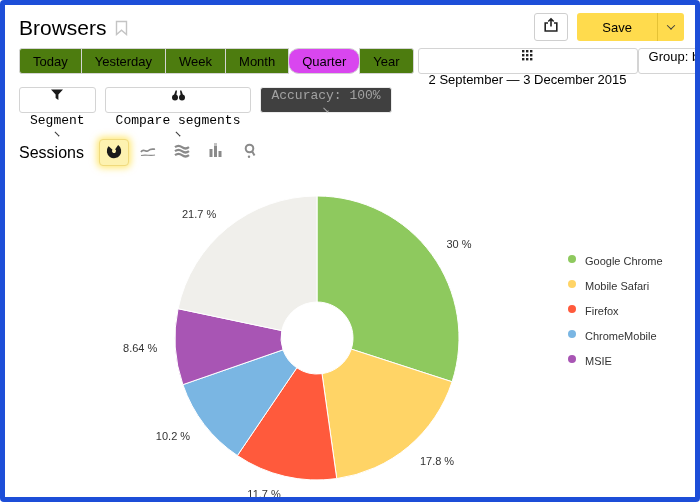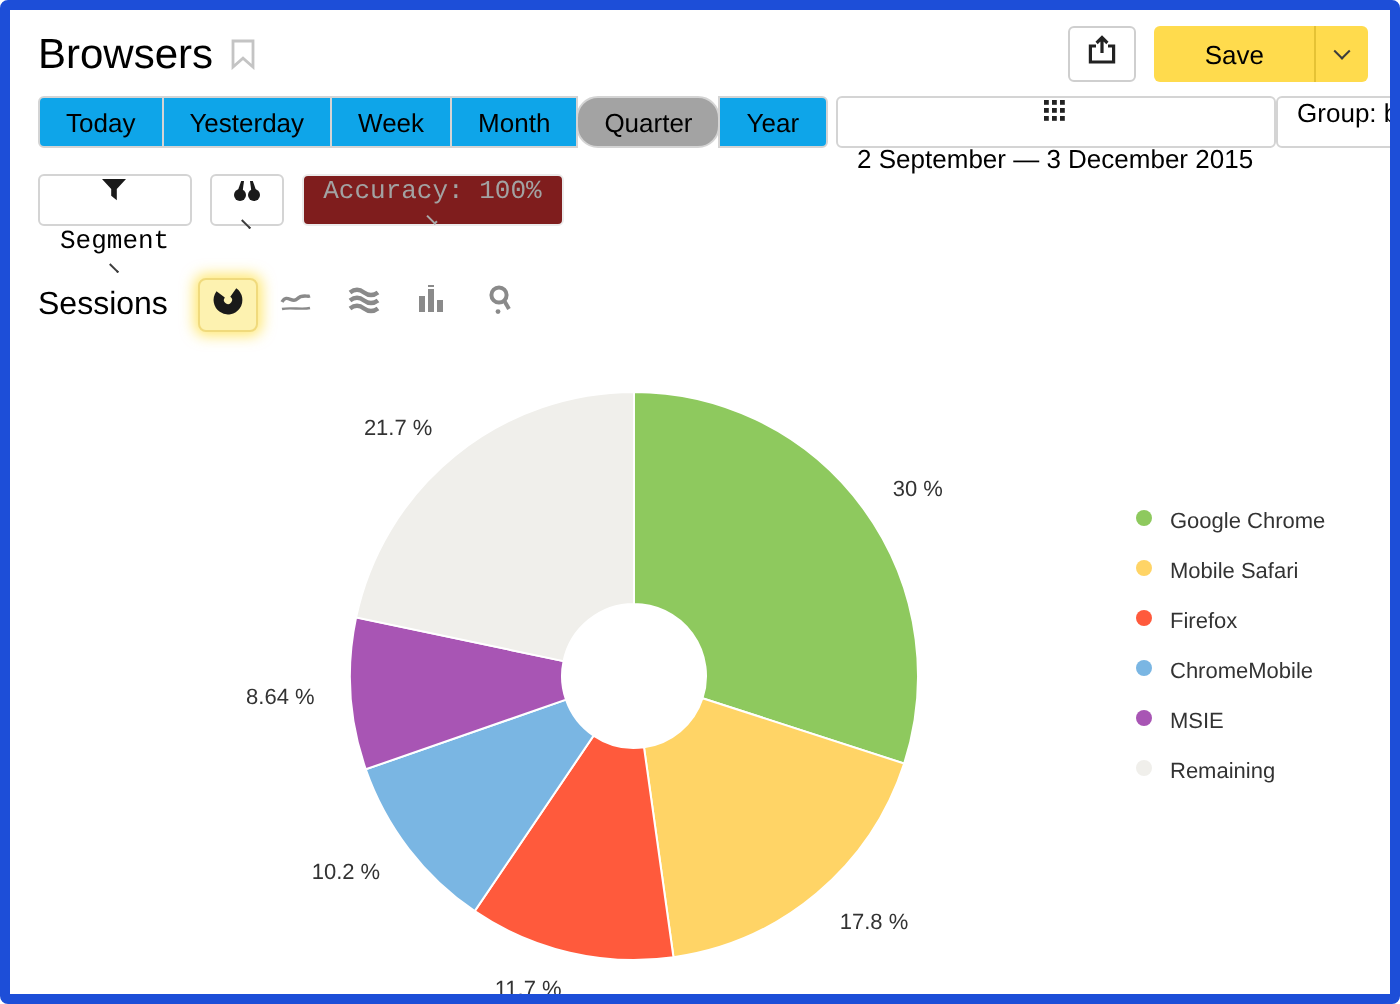--- a/index.html
+++ b/index.html
@@ -25,36 +25,36 @@
   .save-caret { width:27px; display:flex; align-items:center; justify-content:center; border-left:1px solid #e5c235; }
 
   
   .chev { display:inline-block; width:6px; height:6px; border-right:1.4px solid #3c3c3c; border-bottom:1.4px solid #3c3c3c; transform:rotate(45deg) translate(-1px,-1px); }
   .chev.dim { border-color:#aaa; }
 
   
   .row1 { display:flex; align-items:center; padding:7px 11px 0 14px; }
   .tabs { display:flex; }
   .tab {
-    font-size:13px; padding:5px 13px; background:#0ea5e9; border:1px solid #d4d4d4;
+    font-size:13px; padding:5px 13px; background:#4d7c0f; border:1px solid #d4d4d4;
     margin-left:-1px; cursor:pointer; white-space:nowrap; height:26px; display:flex; align-items:center;
   }
   .tab:first-child { margin-left:0; border-radius:3px 0 0 3px; }
   .tab:last-child { border-radius:0 3px 3px 0; }
-  .tab.active { background:#a3a3a3; position:relative; z-index:1;border-radius:11px; }
+  .tab.active { background:#d946ef; position:relative; z-index:1;border-radius:11px; }
   .btn {
     font-size:13px; height:26px; padding:0 10px; background:#fff; border:1px solid #d4d4d4;
     border-radius:3px; display:flex; align-items:center; gap:7px; cursor:pointer; white-space:nowrap;flex-direction:column;
   }
   .date-btn { margin-left:4px; }
   .group-btn { margin-left:auto; }
 
   
   .row2 { display:flex; align-items:center; padding:13px 11px 0 14px; gap:9px;font-family:Liberation Mono, monospace; }
-  .btn.disabled { background:#7f1d1d; border-color:#ebebeb; color:#a2a2a2; cursor:default; }
+  .btn.disabled { background:#404040; border-color:#ebebeb; color:#a2a2a2; cursor:default; }
 
   
   .metric-row { display:flex; align-items:center; margin:26px 0 0 14px; }
   .metric-label { font-size:16px; margin-right:15px; }
   .ctype { width:30px; height:27px; display:flex; align-items:center; justify-content:center;
     border:1px solid transparent; border-radius:4px; color:#8a8a8a; cursor:pointer; margin-right:4px; }
   .ctype.selected {
     color:#1a1a1a; background:#fdf2b0; border-color:#f0da7c;
     box-shadow:0 0 7px 2px rgba(255,214,0,.55);
   }
@@ -144,20 +144,21 @@
     </div>
     <div class="btn">
       <span>
         <svg width="15" height="14" viewBox="0 0 15 14" fill="#1a1a1a">
           <circle cx="4" cy="9.5" r="3"></circle>
             <circle cx="11" cy="9.5" r="3"></circle>
           <path d="M3 7 L4.6 2.5 h1.4 L5.4 7 z"></path>
             <path d="M12 7 L10.4 2.5 H9 L9.6 7 z"></path>
         </svg>
       </span>
+      <span>Compare segments</span>
       <span class="chev"></span>
     </div>
     <div class="btn disabled">
       <span>Accuracy: 100%</span>
       <span class="chev dim"></span>
     </div>
   </div>
 
   <div class="metric-row">
     <span class="metric-label">Sessions</span>
@@ -236,20 +237,16 @@
           <span class="legend-label">Firefox</span>
         </div>
         <div class="legend-item">
           <span class="legend-dot" style="background: rgb(122, 182, 227);"></span>
           <span class="legend-label">ChromeMobile</span>
         </div>
         <div class="legend-item">
           <span class="legend-dot" style="background: rgb(168, 85, 180);"></span>
           <span class="legend-label">MSIE</span>
         </div>
-        <div class="legend-item">
-          <span class="legend-dot" style="background: rgb(240, 239, 235);"></span>
-          <span class="legend-label">Remaining</span>
-        </div>
       </div>
   </div>
 
 </div>
 
 </body></html>

